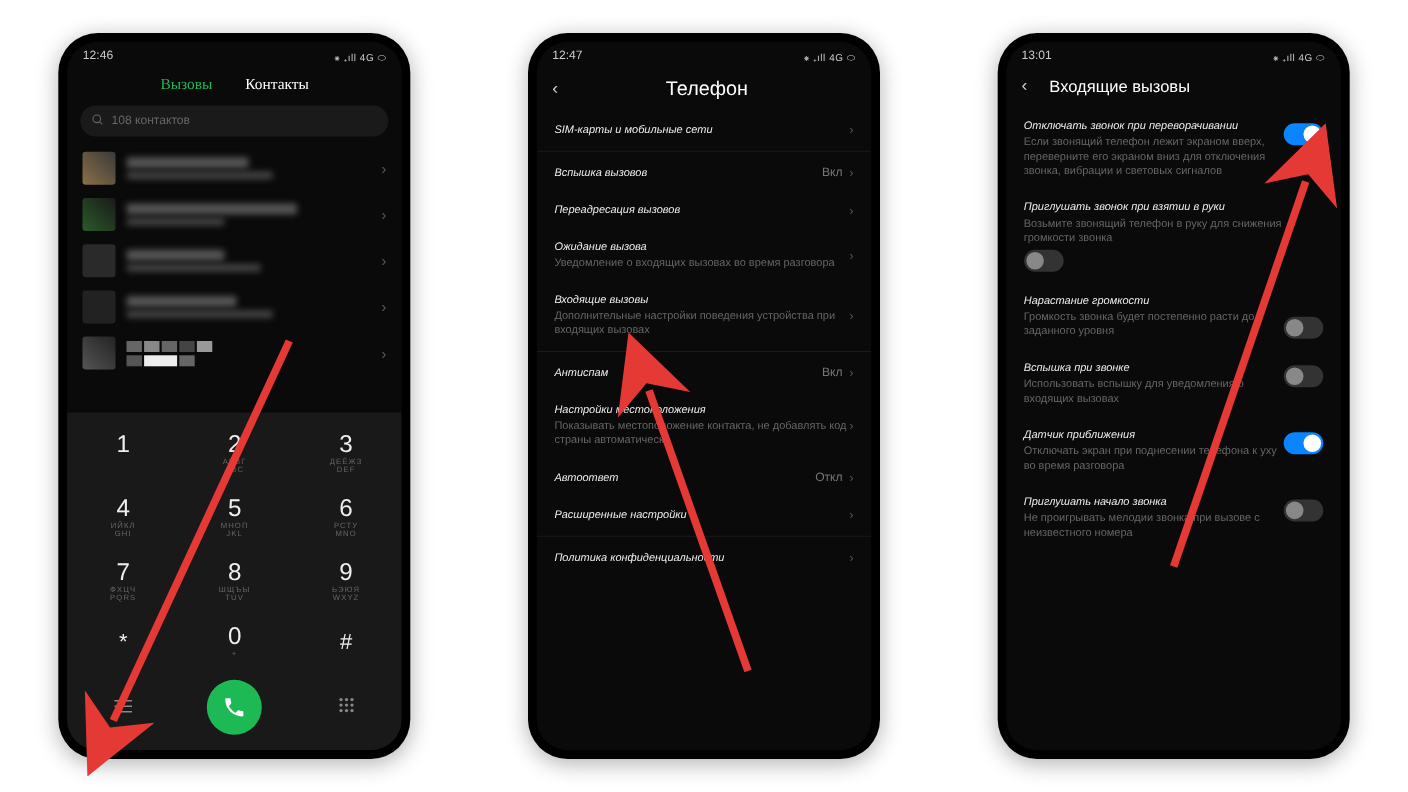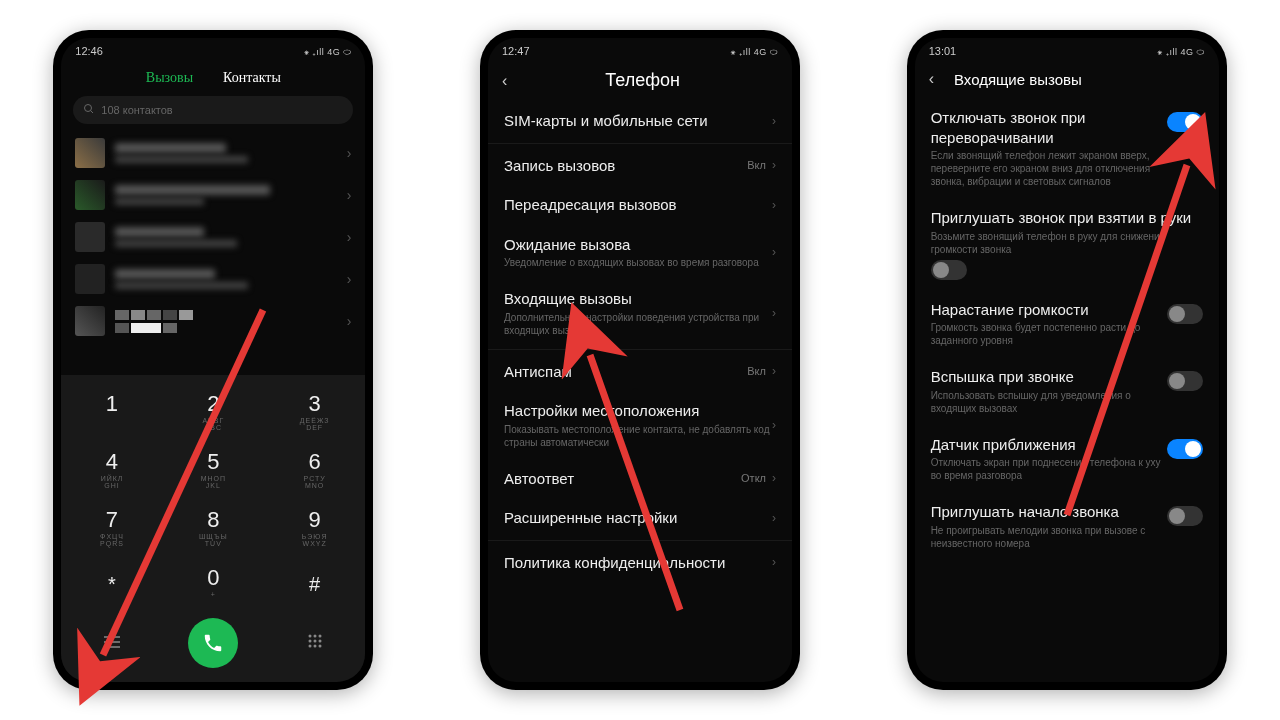--- a/index.html
+++ b/index.html
@@ -65,21 +65,21 @@
   .callbtn { width:50px; height:50px; border-radius:50%; background:#1db954; display:flex; align-items:center; justify-content:center;}
   .iconbtn { color:#666; font-size:18px; width:50px; text-align:center;}
   
   
   .header { display:flex; align-items:center; padding:6px 14px 10px; gap:20px;}
   .back { color:#ccc; font-size:16px; }
   .htitle { flex:1; text-align:center; font-size:18px; font-weight:500; margin-right:20px;}
   .htitle-left { font-size:15px; font-weight:500; }
   .srow { padding:10px 16px; display:flex; align-items:center; }
   .srow-main { flex:1; }
-  .srow-title { font-size:15px; color:#eee; line-height:1.3;}
+  .srow-title { font-size:10px; color:#eee; line-height:1.3;font-style:italic;}
   .srow-sub { font-size:10px; color:#666; line-height:1.3; margin-top:2px;}
   .srow-val { font-size:11px; color:#777; margin-right:6px;}
   .srow-chev { color:#555; font-size:12px;}
   .divider { height:1px; background:#1a1a1a; margin:2px 0;}
   
   .toggle { width:36px; height:20px; border-radius:10px; position:relative; flex-shrink:0;}
   .toggle-on { background:#0a84ff;}
   .toggle-off { background:#333;}
   .knob { width:16px; height:16px; border-radius:50%; background:#fff; position:absolute; top:2px;}
   .toggle-on .knob{ right:2px;}
@@ -283,21 +283,21 @@
     <div id="s2rows">
         <div class="srow">
           <div class="srow-main">
             <div class="srow-title">SIM-карты и мобильные сети</div>
           </div>
           <span class="srow-chev">›</span>
         </div>
         <div class="divider"></div>
         <div class="srow">
           <div class="srow-main">
-            <div class="srow-title">Запись вызовов</div>
+            <div class="srow-title">Вспышка вызовов</div>
           </div>
           <span class="srow-val">Вкл</span>
           <span class="srow-chev">›</span>
         </div>
         <div class="srow">
           <div class="srow-main">
             <div class="srow-title">Переадресация вызовов</div>
           </div>
           <span class="srow-chev">›</span>
         </div>
@@ -387,21 +387,21 @@
         </div>
         <div class="srow" style="align-items: flex-start; flex-direction: column;">
           <div class="srow-main">
             <div class="srow-title">Приглушать звонок при взятии в руки</div>
             <div class="srow-sub">Возьмите звонящий телефон в руку для снижения громкости звонка</div>
           </div>
           <div class="toggle toggle-off" style="margin-top: 4px;">
             <div class="knob"></div>
           </div>
         </div>
-        <div class="srow" style="align-items: flex-start;">
+        <div class="srow" style="align-items: flex-end;">
           <div class="srow-main">
             <div class="srow-title">Нарастание громкости</div>
             <div class="srow-sub">Громкость звонка будет постепенно расти до заданного уровня</div>
           </div>
           <div class="toggle toggle-off" style="margin-top: 4px;">
             <div class="knob"></div>
           </div>
         </div>
         <div class="srow" style="align-items: flex-start; gap: 31px;">
           <div class="srow-main">

